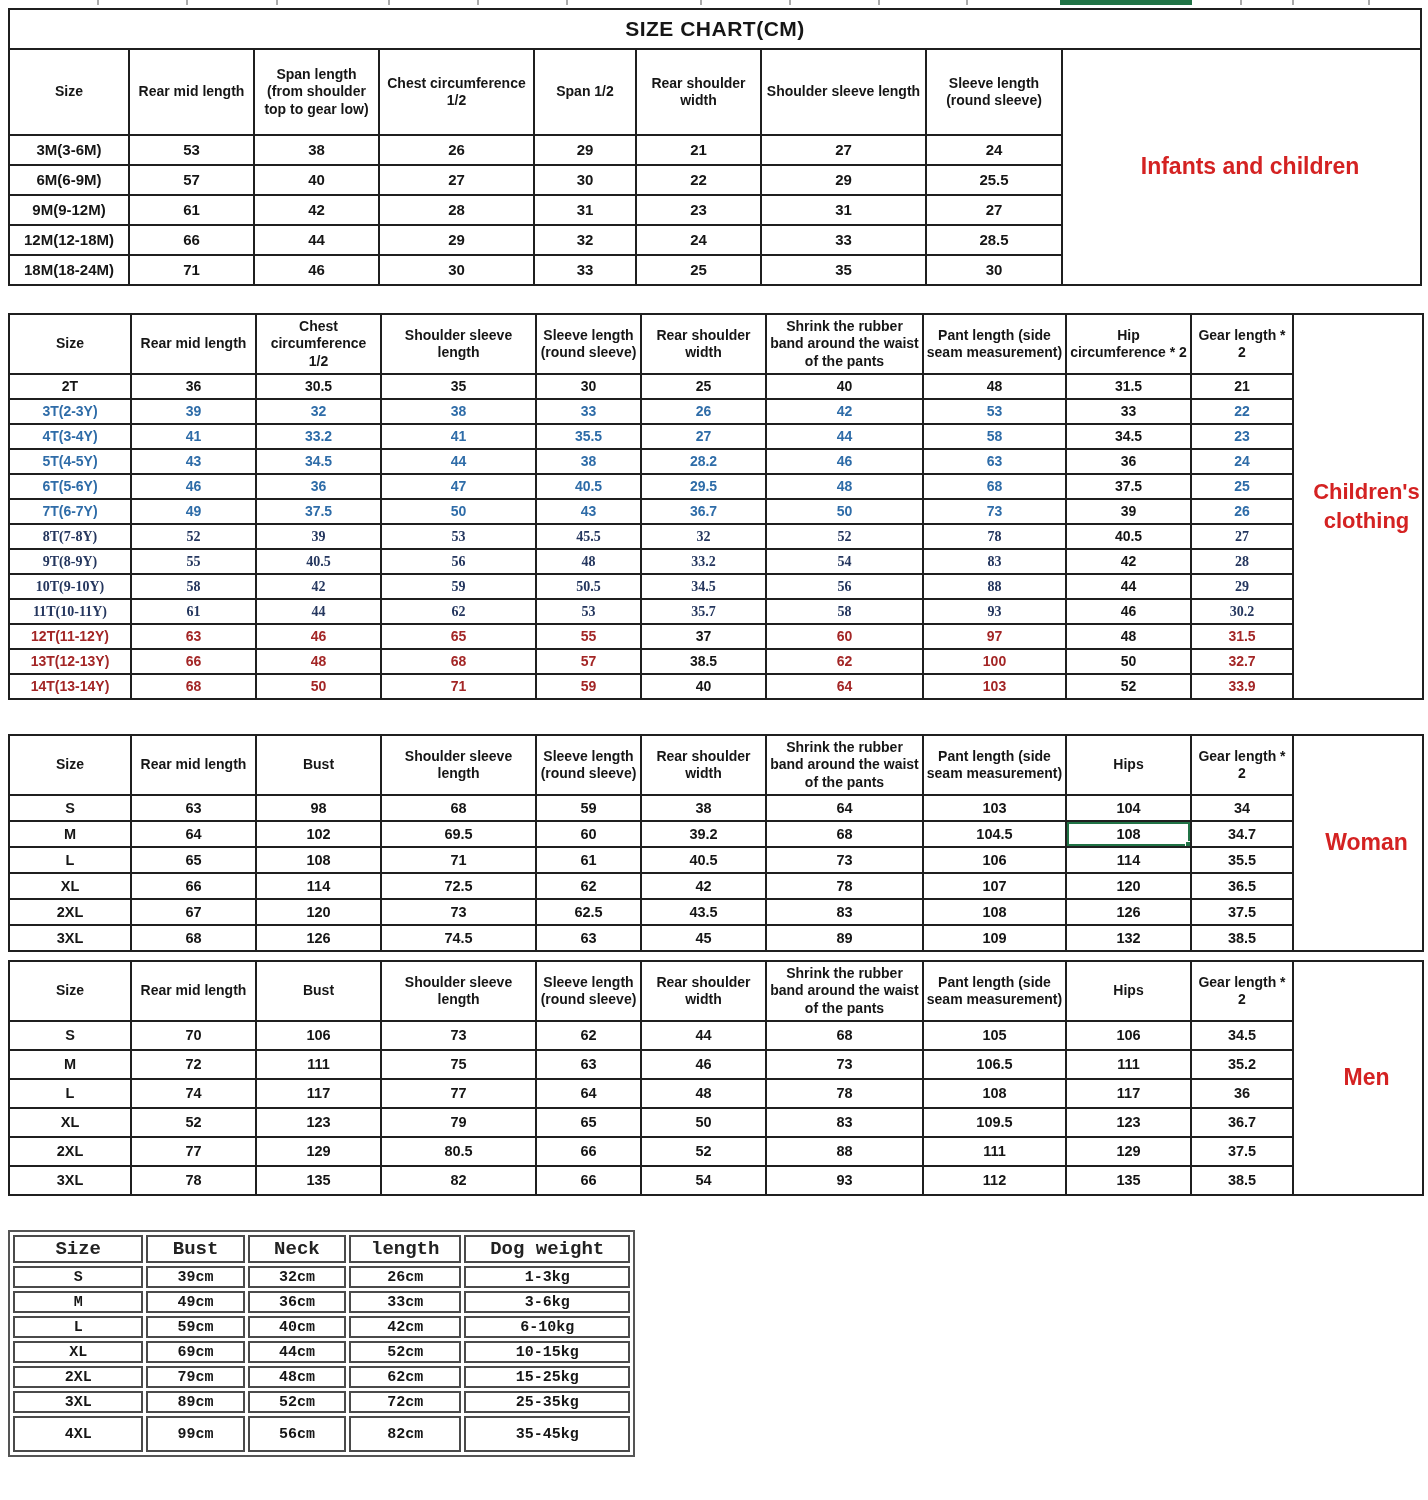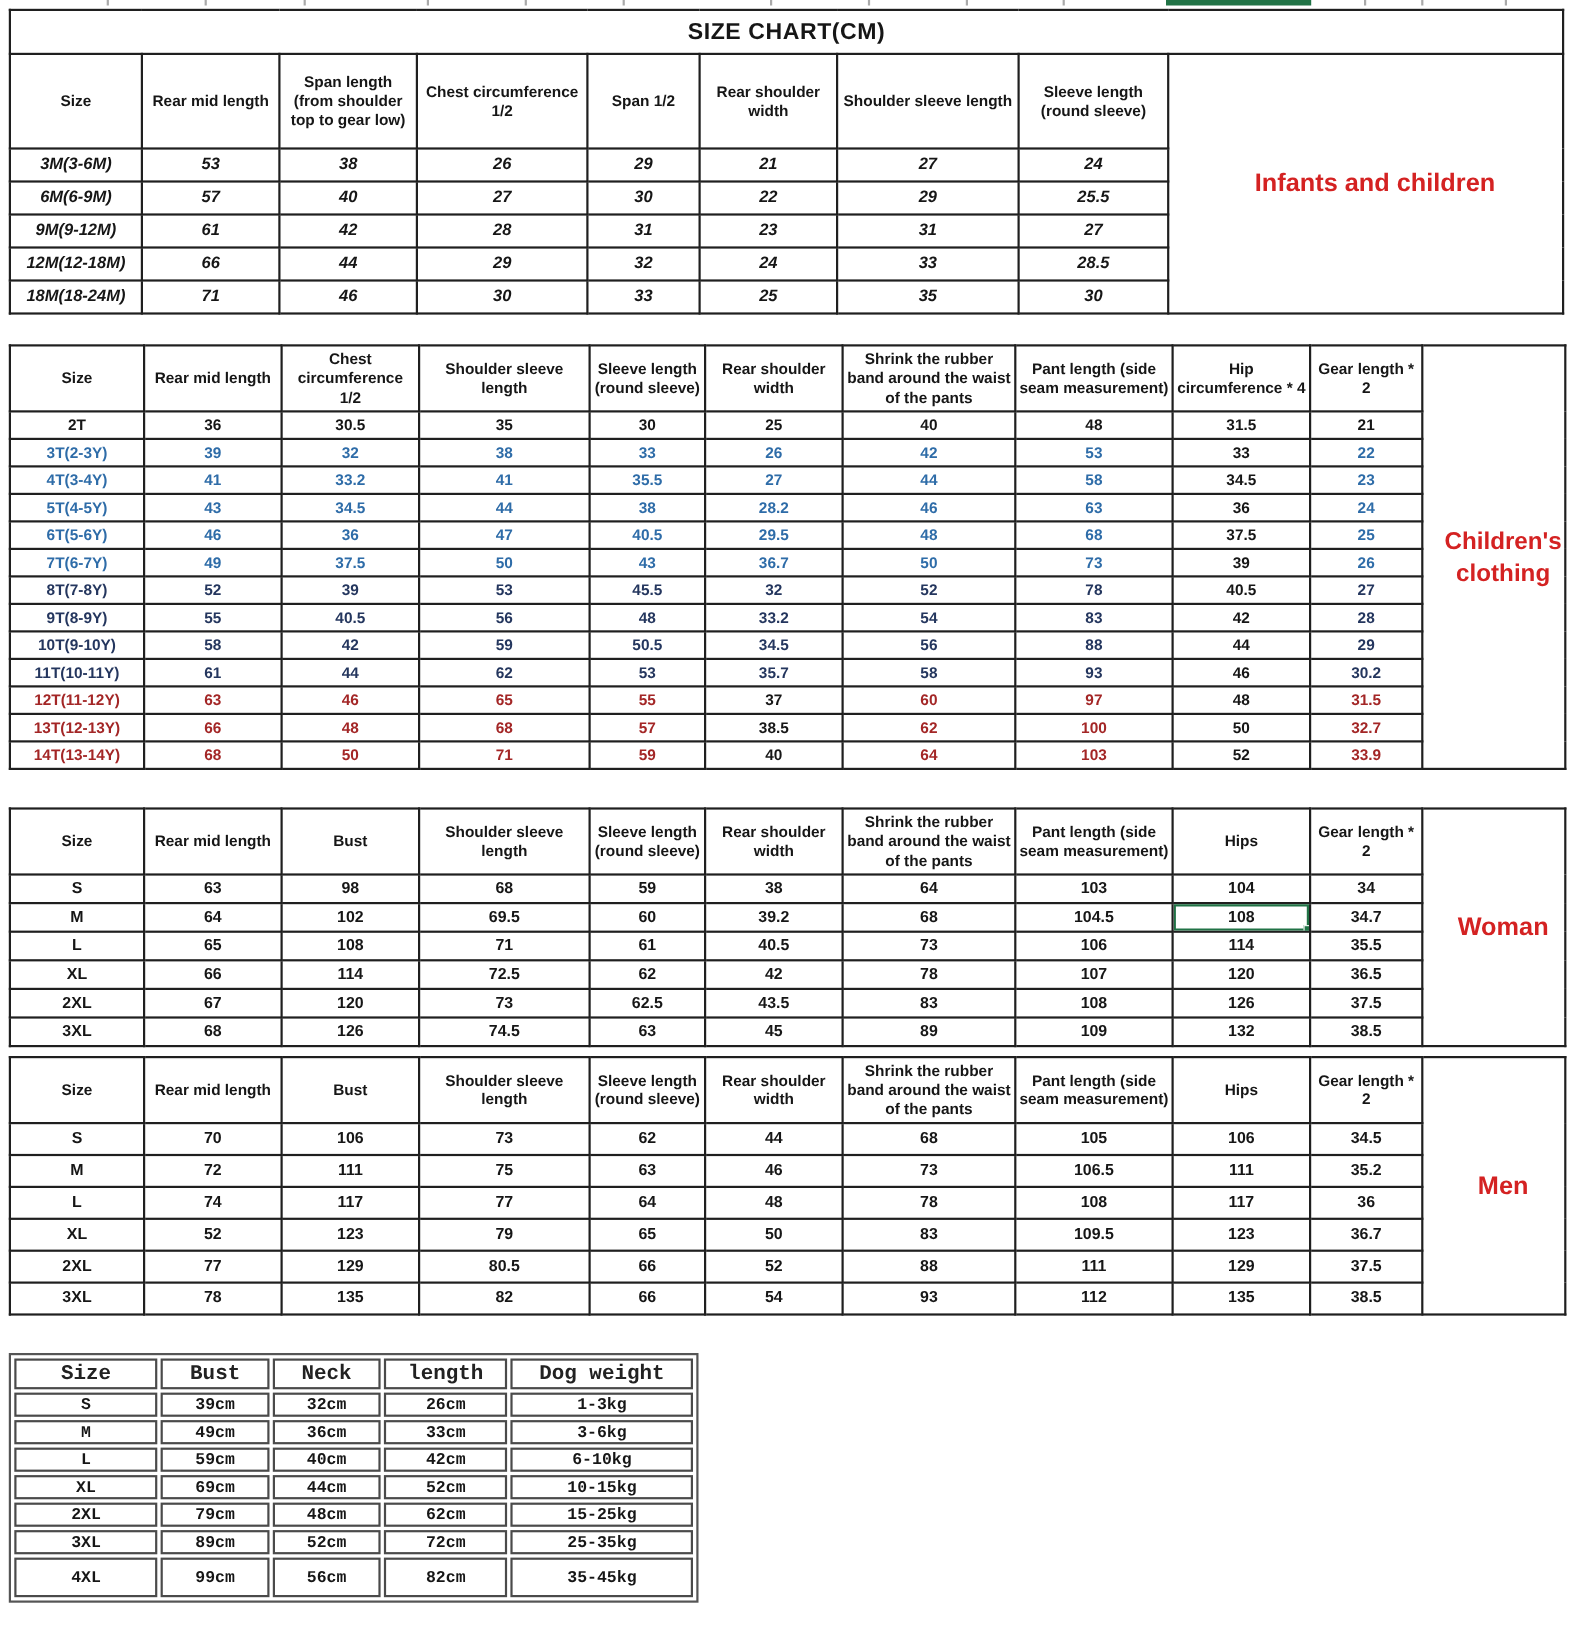--- a/index.html
+++ b/index.html
@@ -51,21 +51,21 @@
   }
   .sheet tr.title-row { height: 40px; }
   .sheet .title-cell  { font-size: 21px; letter-spacing: 0.5px; margin-left: 32px; }
   .sheet th { font-size: 14px; font-weight: bold; }
 
   #t-infants  tr.header-row { height: 86px; }
   #t-children tr.header-row,
   #t-woman    tr.header-row,
   #t-men      tr.header-row { height: 60px; }
 
-  #t-infants  tr.data-row { height: 30px; font-style: italic; }
+  #t-infants  tr.data-row { height: 30px; }
   #t-children tr.data-row { height: 25px; }
   #t-woman    tr.data-row { height: 26px; }
   #t-men      tr.data-row { height: 29px; }
 
   #t-infants tr.data-row td { font-size: 15px; }
   #t-children tr.data-row td { font-size: 14px; }
   #t-woman tr.data-row td, #t-men tr.data-row td { font-size: 14.5px; }
 
   #t-infants { top: 8px;    left: 8px; width: 1412px; }
   #t-children{ top: 313px;  left: 8px; width: 1414px; }
@@ -76,21 +76,21 @@
     color: var(--label-red, #d42222);
     font-size: 23px;
     line-height: 1.3;
     padding-left: 19px;
   }
   #t-children td.side-label { font-size: 22px; }
 
   
   td.c-black { color: #161616; }
   td.c-blue  { color: var(--row-blue, #2e6ca8); }
-  td.c-navy  { color: var(--row-navy, #24365e); }
+  td.c-navy  { color: var(--row-navy, #24365e); font-family: Liberation Serif, serif; }
   td.c-red   { color: var(--row-red, #a32626); }
 
   
   td.selected {
     position: relative;
     box-shadow: inset 0 0 0 2px var(--selection-green, #217346);
   }
   td.selected::after {
     content: "";
     position: absolute;
@@ -255,21 +255,21 @@
 <tbody>
       <tr class="header-row">
         <th>Size</th>
         <th>Rear mid length</th>
         <th>Chest circumference 1/2</th>
         <th>Shoulder sleeve length</th>
         <th>Sleeve length (round sleeve)</th>
         <th>Rear shoulder width</th>
         <th>Shrink the rubber band around the waist of the pants</th>
         <th>Pant length (side seam measurement)</th>
-        <th>Hip circumference * 4</th>
+        <th>Hip circumference * 2</th>
         <th>Gear length * 2</th>
         <td rowspan="14" class="side-label">Children's clothing</td>
       </tr>
       <tr class="data-row">
         <td class="c-black">2T</td>
         <td class="c-black">36</td>
         <td class="c-black">30.5</td>
         <td class="c-black">35</td>
         <td class="c-black">30</td>
         <td class="c-black">25</td>

